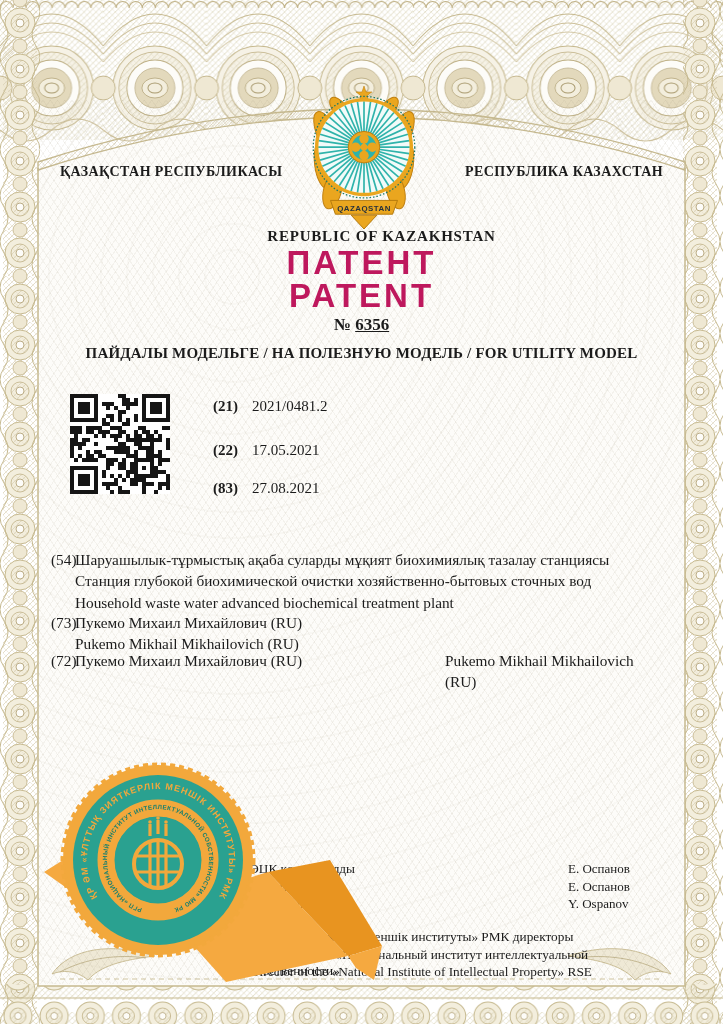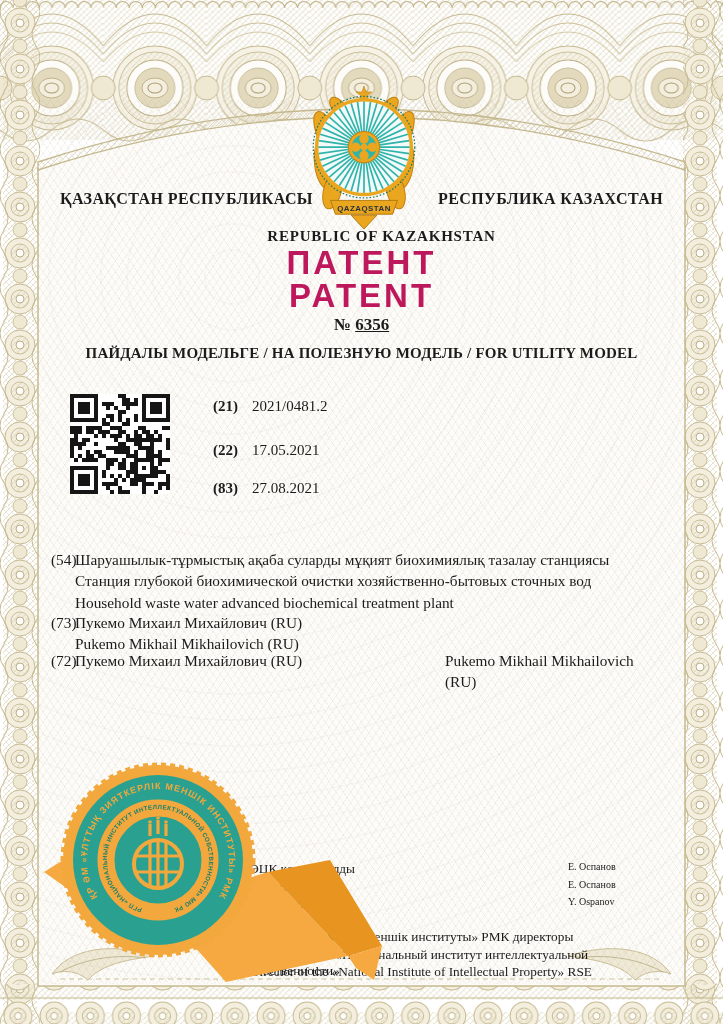--- a/index.html
+++ b/index.html
@@ -7,39 +7,39 @@
         font-family:"Liberation Serif","DejaVu Serif",serif;color:#1b1b1b;background:#fff;}
   .abs{position:absolute;}
   svg{display:block;}
   
   .watermark{left:38px;top:100px;right:38px;bottom:40px;
      background:
        repeating-linear-gradient(56deg, rgba(165,155,130,.10) 0 1px, transparent 1px 6px),
        repeating-linear-gradient(-56deg, rgba(165,155,130,.10) 0 1px, transparent 1px 6px),
        repeating-radial-gradient(circle at 30% 20%, rgba(170,160,135,.05) 0 2px, transparent 2px 26px);
      pointer-events:none;}
-  .hdr-row{left:60px;right:60px;top:190px;display:flex;justify-content:space-between;
-     font-weight:bold;font-size:16px;letter-spacing:.4px;}
+  .hdr-row{left:60px;right:60px;top:164px;display:flex;justify-content:space-between;
+     font-weight:bold;font-size:14px;letter-spacing:.4px;}
   .country-en{left:0;right:0;top:228px;text-align:center;font-weight:bold;font-size:15px;letter-spacing:.8px;padding-left:40px;}
   .patent-words{left:0;right:0;top:246px;text-align:center;
      font-family:"Liberation Sans","DejaVu Sans",sans-serif;font-weight:bold;
      font-size:33px;line-height:33px;color:#be185d;letter-spacing:3px;}
   .number-line{left:0;right:0;top:315px;text-align:center;font-weight:bold;font-size:17px;}
   .number-line .num{text-decoration:underline;}
   .type-line{left:0;right:0;top:345px;text-align:center;font-weight:bold;font-size:15px;letter-spacing:.2px;}
   .qr{left:70px;top:394px;width:100px;height:100px;background:#fff;}
   .field-row{font-size:15px;}
   .field-row .code{position:absolute;left:213px;font-weight:bold;}
   .field-row .val{position:absolute;left:252px;}
   .blk{font-size:15.3px;line-height:21.3px;}
   .blk .code{position:absolute;left:35px;font-weight:normal;padding-left:16px;}
   .blk .txt{position:absolute;left:75px;width:585px;}
   .inline-name{position:absolute;left:370px;top:0;}
   .sig-label{position:absolute;left:250px;font-size:13.3px;}
-  .sig-name{position:absolute;left:568px;font-size:10px;}
+  .sig-name{position:absolute;left:568px;font-size:13px;}
   .dir-line{position:absolute;left:250px;font-size:13.3px;width:430px;}
 </style>
 </head>
 <body>
 
 <div id="page">
 
   <svg class="abs" width="723" height="1024" viewBox="0 0 723 1024" style="left:0;top:0">
     <defs>
       <pattern id="hatch" width="6" height="6" patternUnits="userSpaceOnUse">

